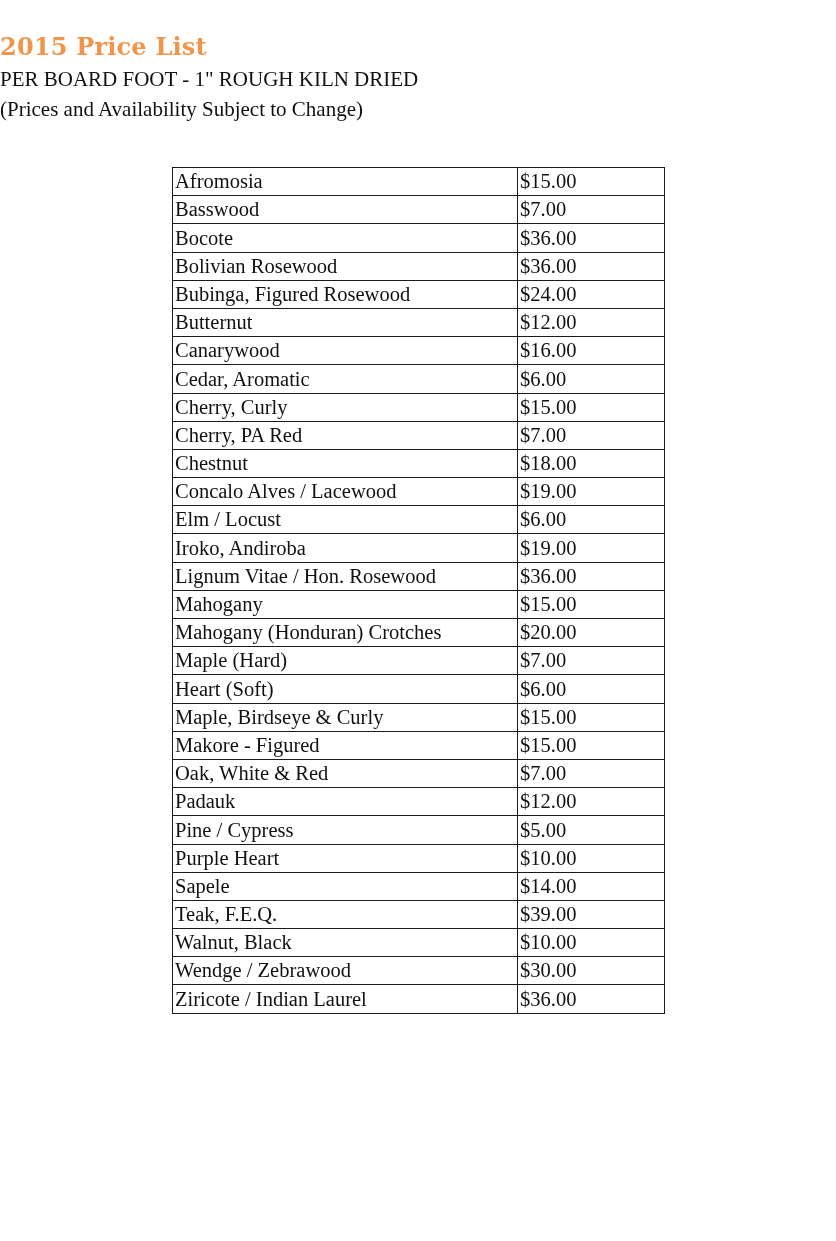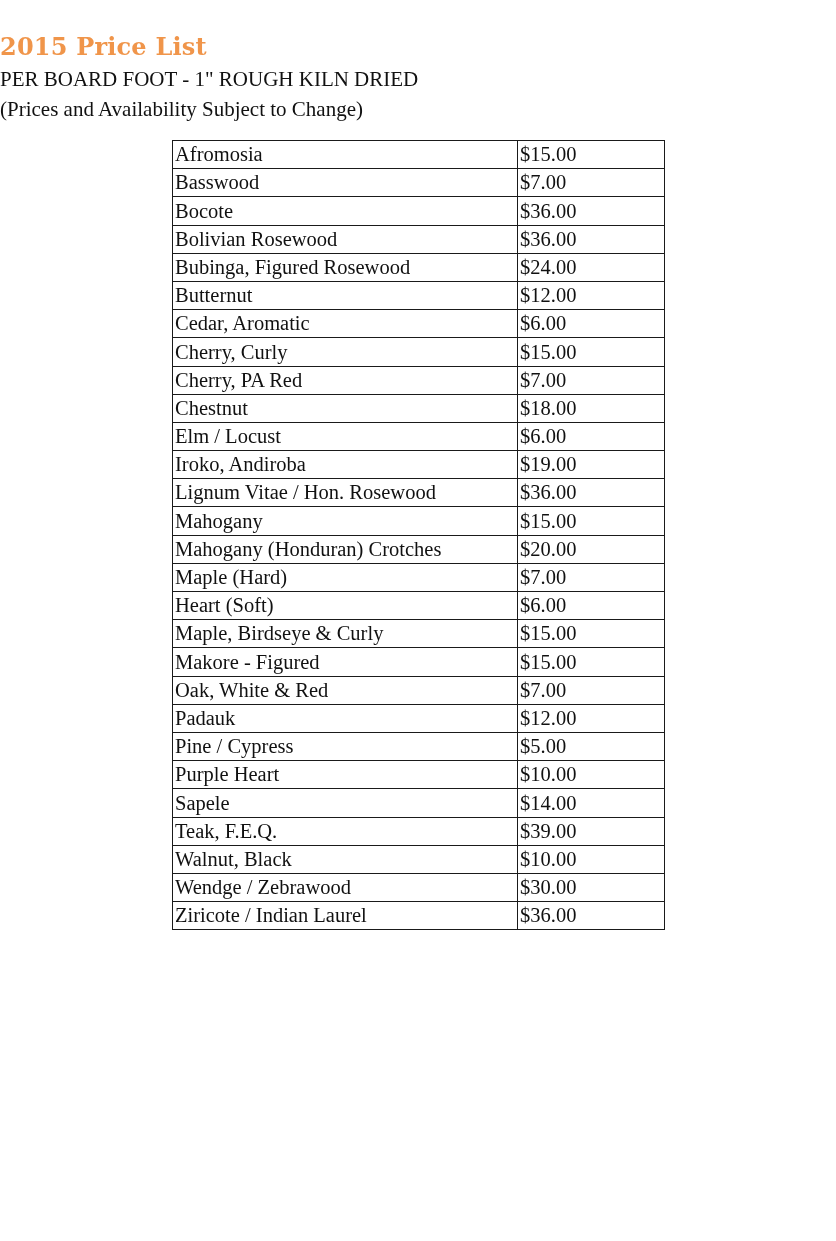--- a/index.html
+++ b/index.html
@@ -32,21 +32,21 @@
   }
   .subtitle {
     font-family: "Liberation Serif", serif;
     font-size: 21px;
     line-height: 30px;
     color: #111111;
   }
   table.prices {
     position: absolute;
     left: 172px;
-    top: 140px;
+    top: 167px;
     width: 492px;
     border-collapse: collapse;
     table-layout: fixed;
   }
   table.prices col.c-name { width: 345px; }
   table.prices col.c-price { width: 147px; }
   table.prices td {
     border: 1px solid #1a1a1a;
     height: 27.2px;
     padding: 0 2px 0 2px;
@@ -97,34 +97,42 @@
       </tr>
       <tr class="row">
         <td class="name">Bubinga, Figured Rosewood</td>
         <td class="price">$24.00</td>
       </tr>
       <tr class="row">
         <td class="name">Butternut</td>
         <td class="price">$12.00</td>
       </tr>
       <tr class="row">
+        <td class="name">Canarywood</td>
+        <td class="price">$16.00</td>
+      </tr>
+      <tr class="row">
         <td class="name">Cedar, Aromatic</td>
         <td class="price">$6.00</td>
       </tr>
       <tr class="row">
         <td class="name">Cherry, Curly</td>
         <td class="price">$15.00</td>
       </tr>
       <tr class="row">
         <td class="name">Cherry, PA Red</td>
         <td class="price">$7.00</td>
       </tr>
       <tr class="row">
         <td class="name">Chestnut</td>
         <td class="price">$18.00</td>
+      </tr>
+      <tr class="row">
+        <td class="name">Concalo Alves / Lacewood</td>
+        <td class="price">$19.00</td>
       </tr>
       <tr class="row">
         <td class="name">Elm / Locust</td>
         <td class="price">$6.00</td>
       </tr>
       <tr class="row">
         <td class="name">Iroko, Andiroba</td>
         <td class="price">$19.00</td>
       </tr>
       <tr class="row">

